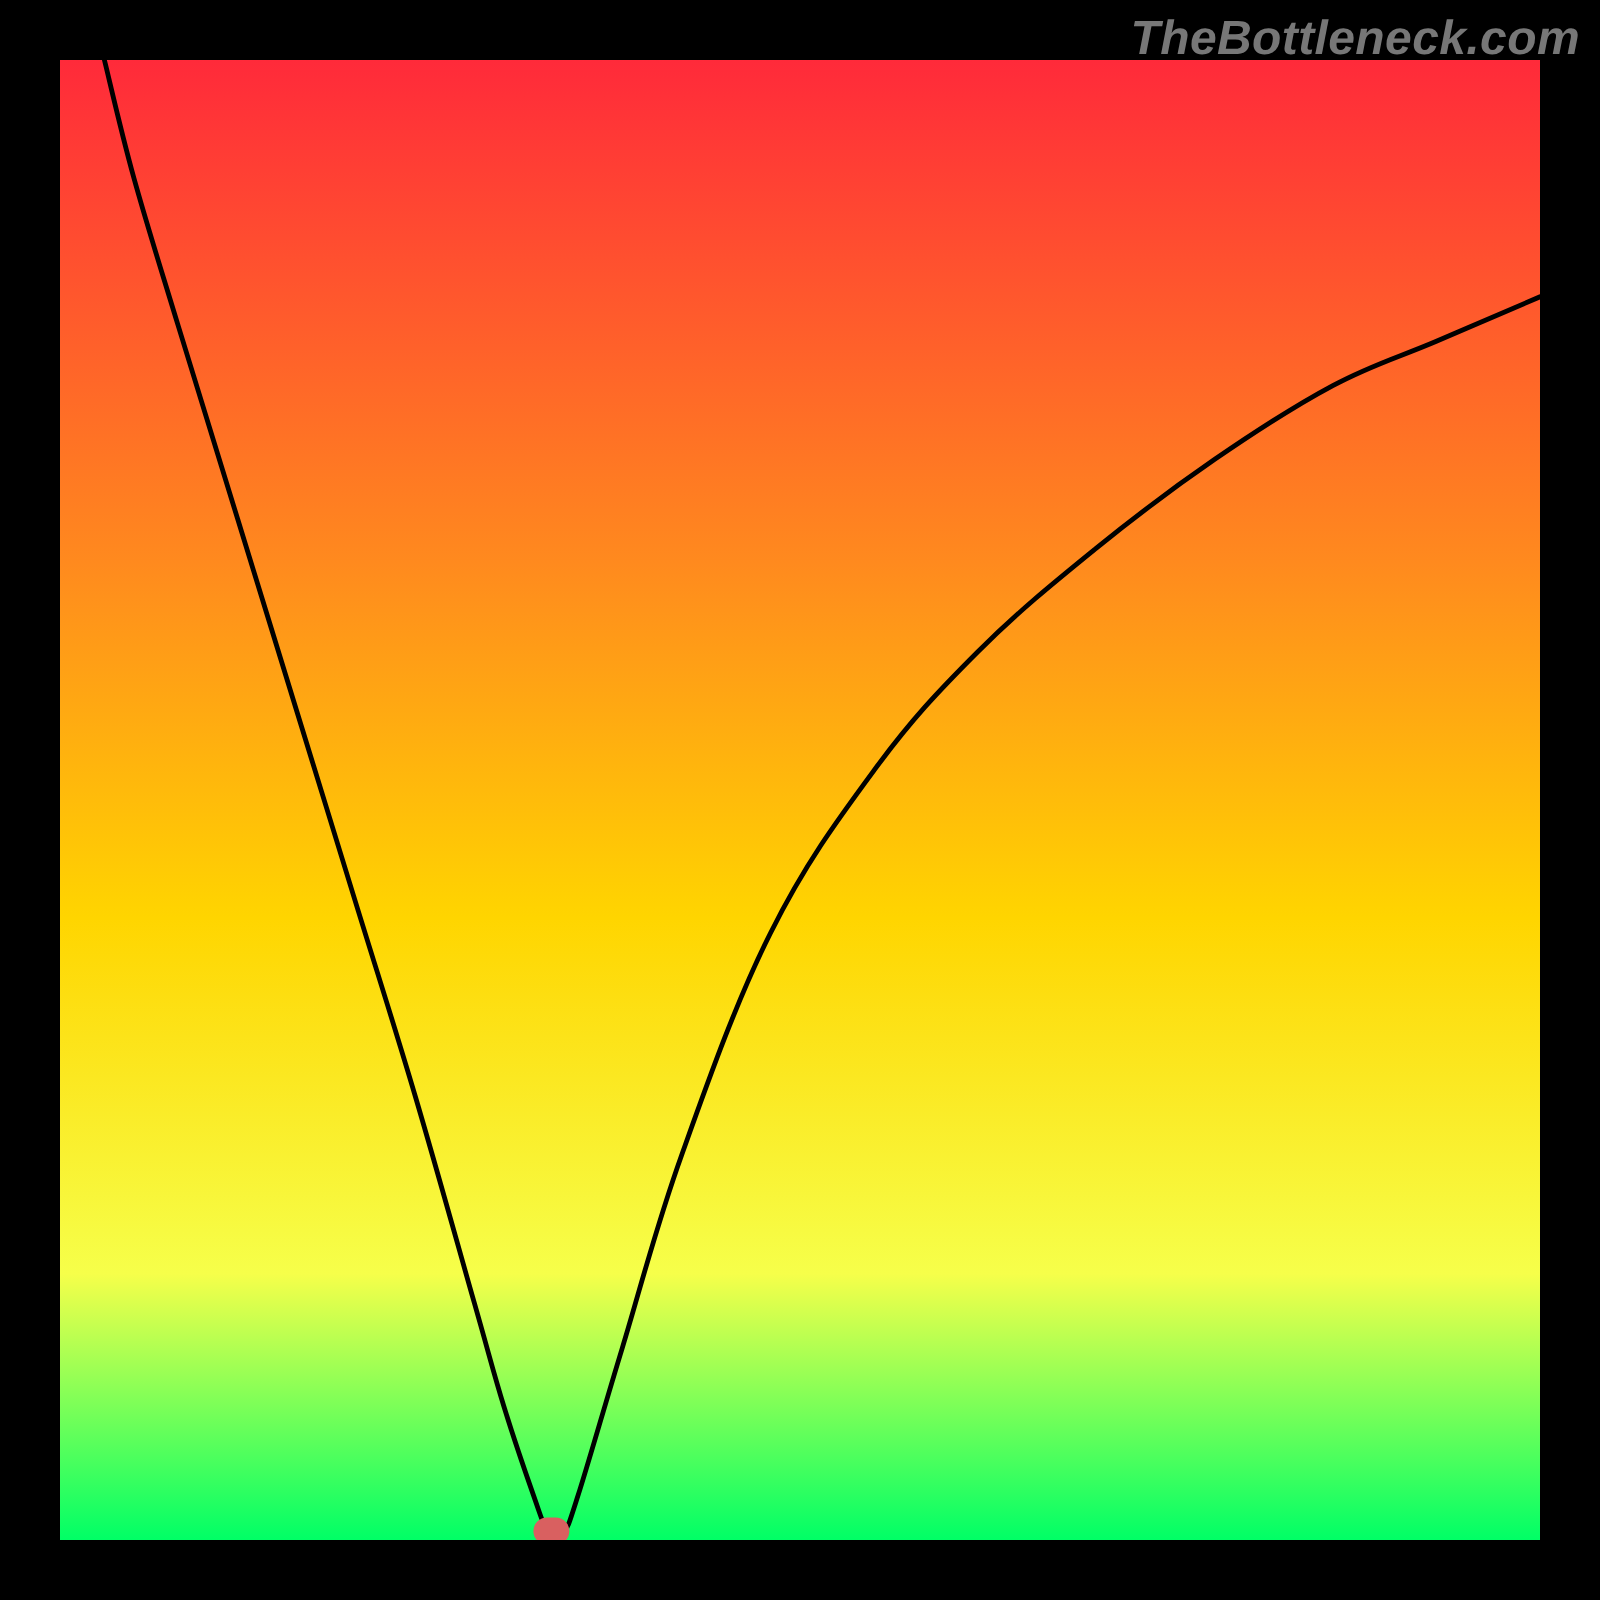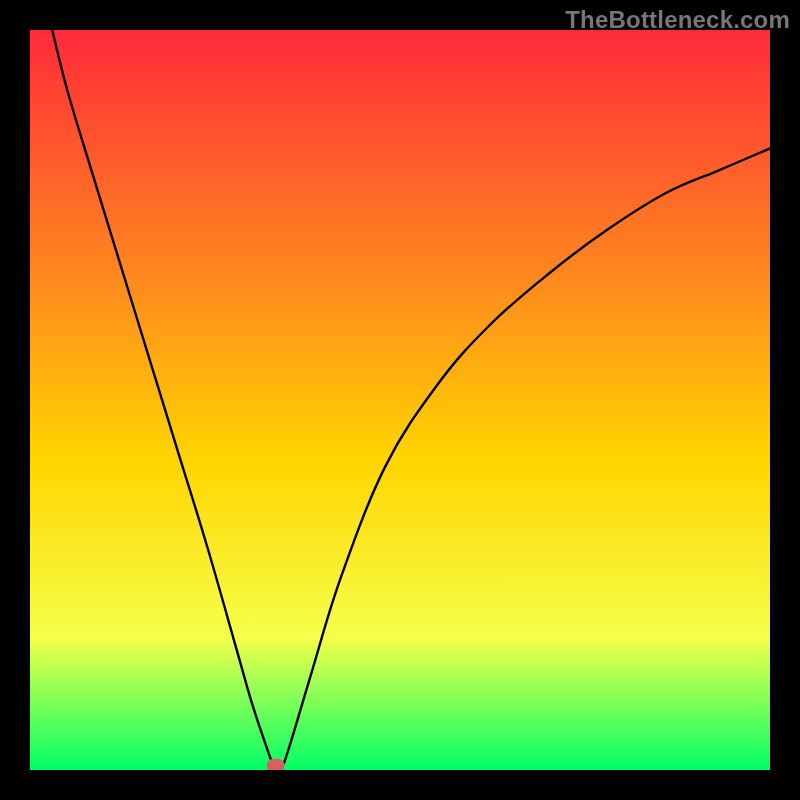--- a/index.html
+++ b/index.html
@@ -8,20 +8,21 @@
     width: 800px;
     height: 800px;
     background: #000000;
     font-family: Arial, Helvetica, sans-serif;
     overflow: hidden;
   }
   .wrap {
     position: relative;
     width: 800px;
     height: 800px;
+    font-style: italic;
   }
   .watermark {
     position: absolute;
     top: 6px;
     right: 10px;
     font-size: 24px;
     font-weight: 600;
     color: #777777;
     font-family: Arial, Helvetica, sans-serif;
     letter-spacing: 0.2px;

